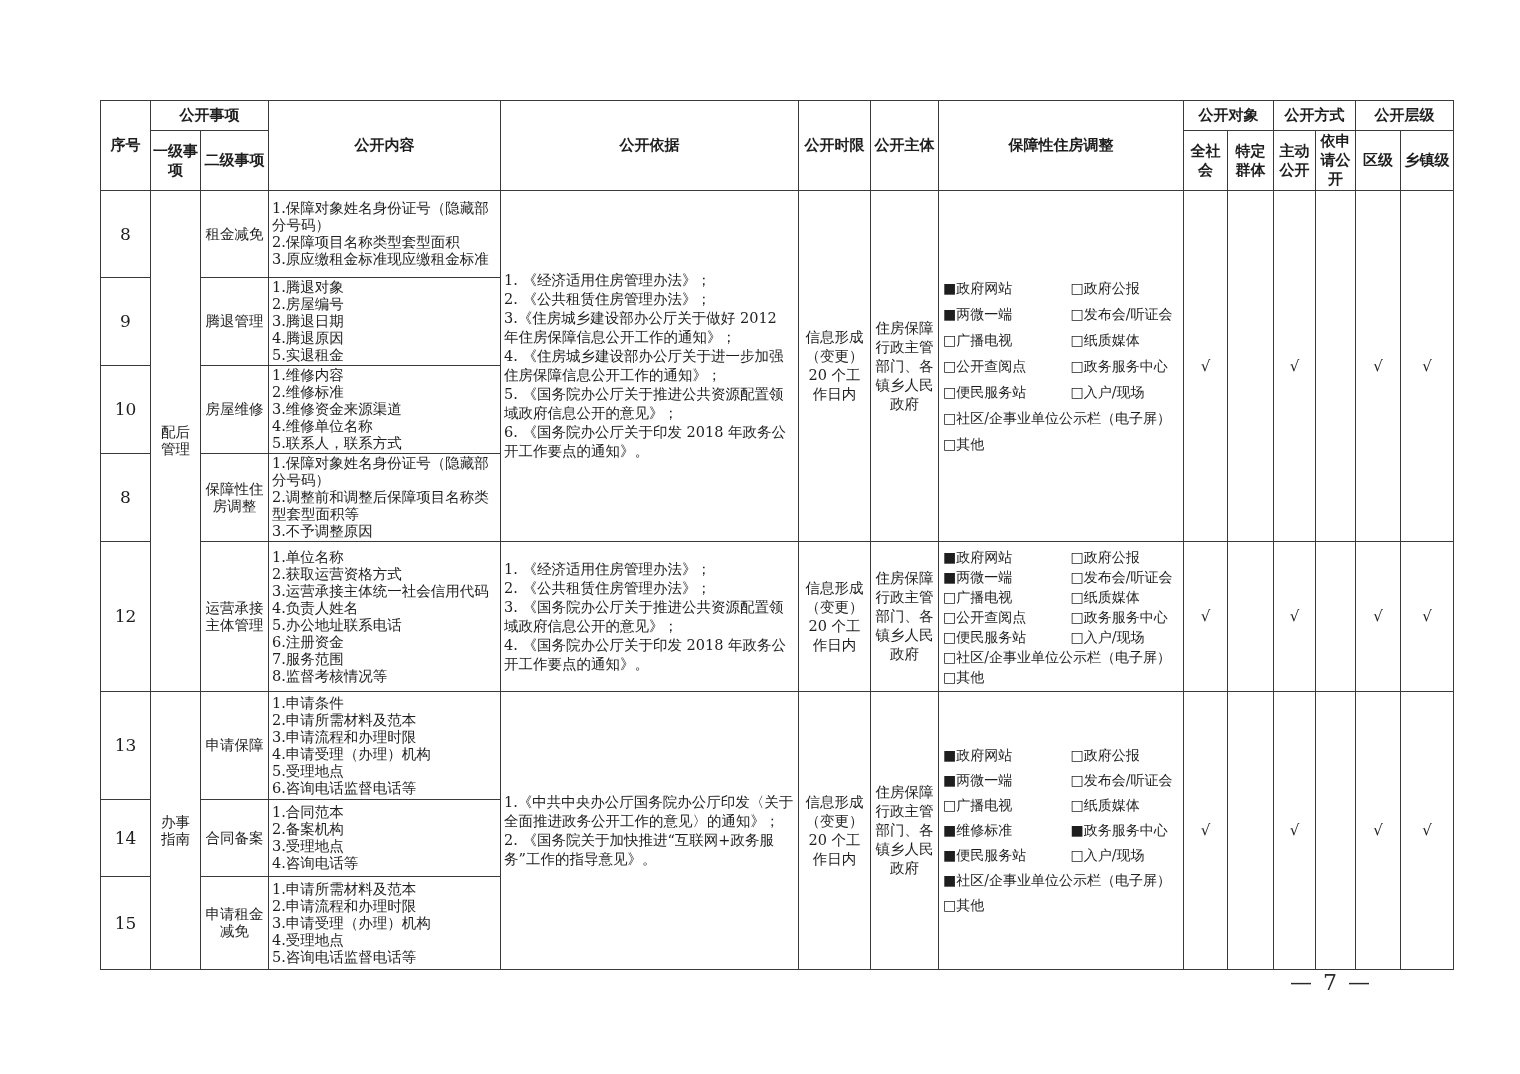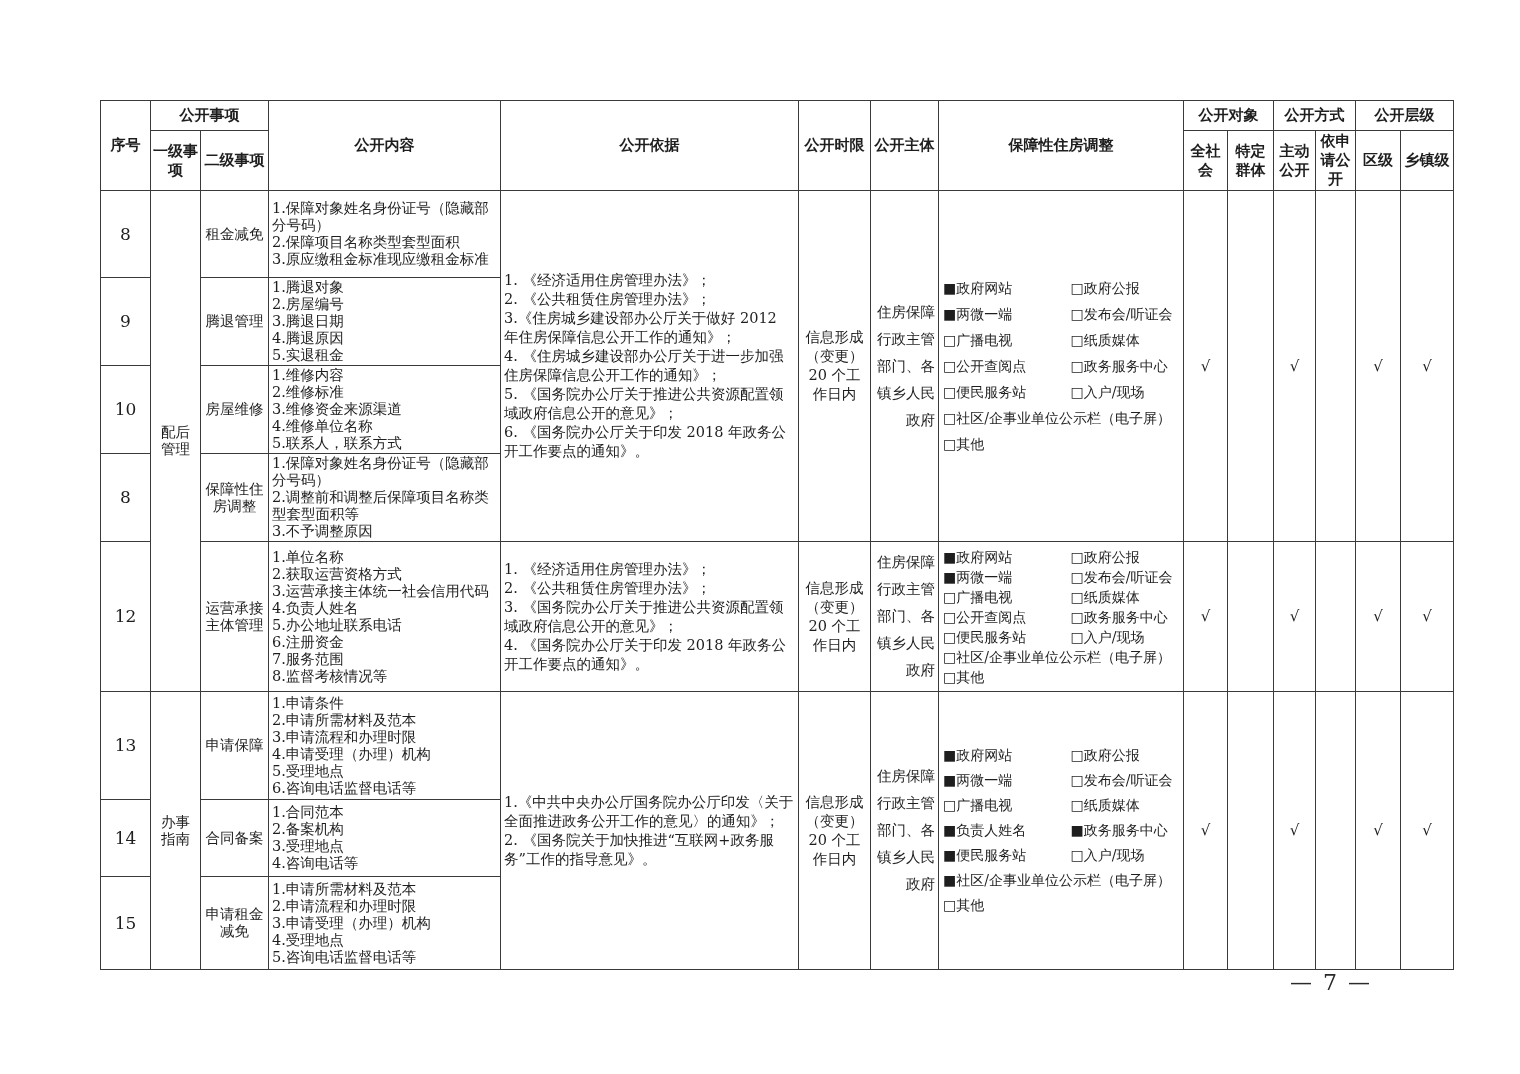--- a/index.html
+++ b/index.html
@@ -21,21 +21,21 @@
     font-weight:bold;text-align:center;font-size:15px;line-height:19px;padding:1px 2px;margin-left:36px;
   }
   tr.h1{height:30px;} tr.h2{height:60px;}
   tr.r8{height:87px;} tr.r9{height:83px;} tr.r10{height:83px;} tr.r11{height:84px;}
   tr.r12{height:150px;} tr.r13{height:108px;} tr.r14{height:77px;} tr.r15{height:93px;}
   td.num{text-align:center;font-size:17px;}
   td.lvl{text-align:center;margin-left:24px;}
   td.ml{white-space:pre-line;text-align:left;}
   td.basis{white-space:pre-line;text-align:left;line-height:19px;}
   td.time{white-space:pre-line;text-align:center;line-height:19px;}
-  td.subj{text-align:right;line-height:27px;margin-left:41px;}
+  td.subj{text-align:center;line-height:19px;margin-left:41px;}
   td.chcell{padding:2px 4px;font-size:14px;}
   .chrow{display:flex;}
   .chrow span:first-child{width:54%;flex:none;}
   .chrow span:last-child{flex:1;white-space:nowrap;}
   .chfull{white-space:nowrap;}
   td.ch-a .chin{line-height:26px;}
   td.ch-b .chin{line-height:20px;}
   td.ch-c .chin{line-height:25px;}
   td.mark{text-align:center;font-size:15px;}
   .pageno{
@@ -233,21 +233,21 @@
             </div>
           <div class="chrow">
               <span>■两微一端</span>
               <span>□发布会/听证会</span>
             </div>
           <div class="chrow">
               <span>□广播电视</span>
               <span>□纸质媒体</span>
             </div>
           <div class="chrow">
-              <span>■负责人姓名</span>
+              <span>■维修标准</span>
               <span>■政务服务中心</span>
             </div>
           <div class="chrow">
               <span>■便民服务站</span>
               <span>□入户/现场</span>
             </div>
           <div class="chfull">■社区/企事业单位公示栏（电子屏）</div>
           <div class="chfull">□其他</div>
         </div>
       </td>

